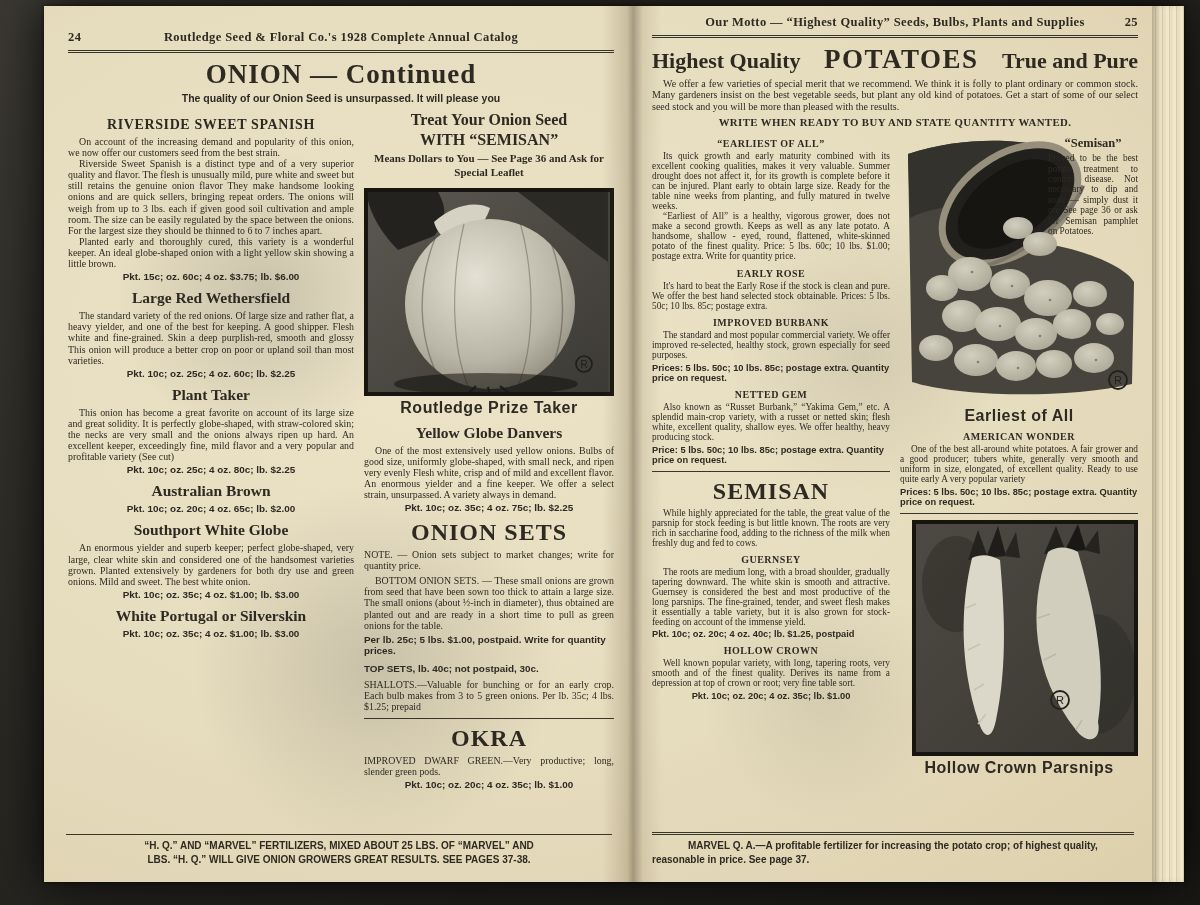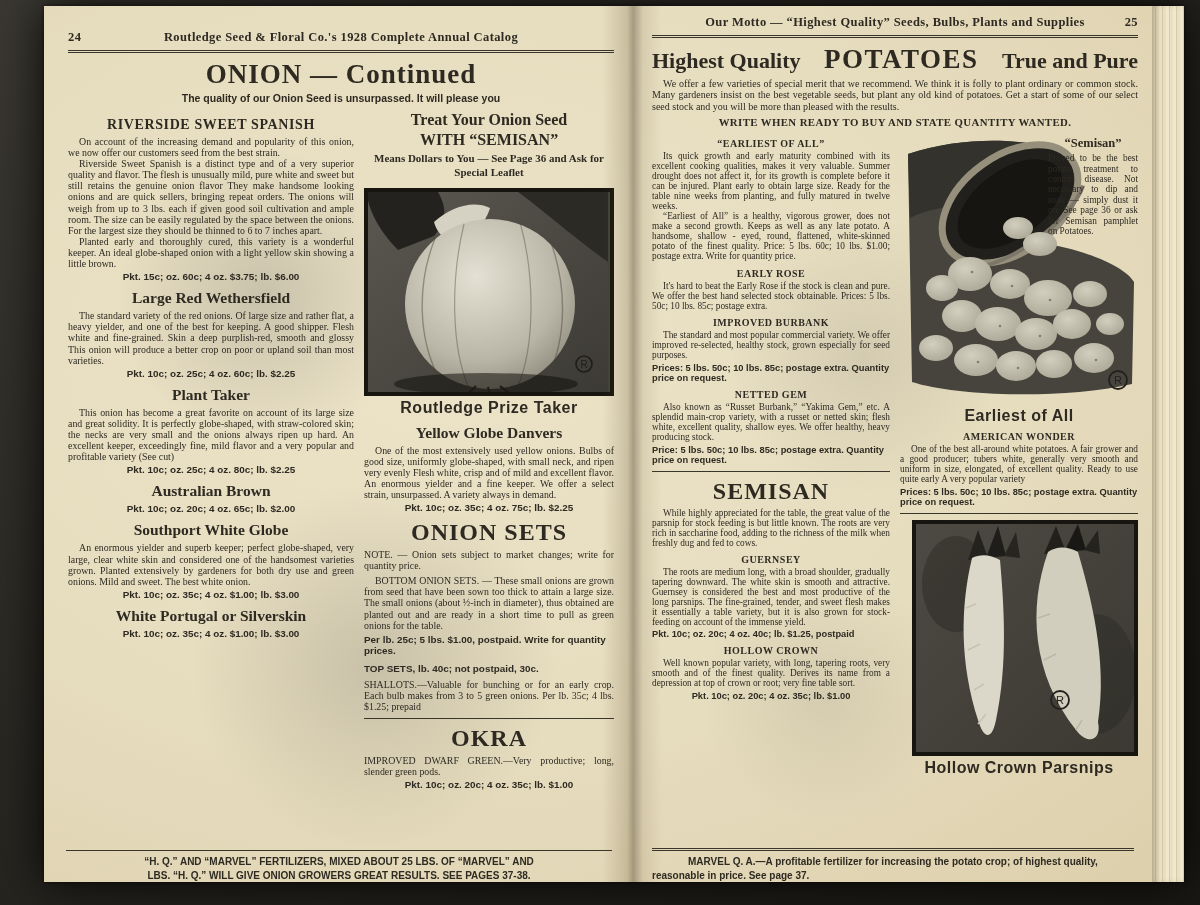--- a/index.html
+++ b/index.html
@@ -79,21 +79,21 @@
   .p25 .variety h3 { font-size:10px; letter-spacing:.5px; margin:6px 0 2px; }
 
   .potato-block { position:relative; height:272px; }
   .semisan-note { position:absolute; right:0; top:4px; width:90px; }
   .semisan-note h4 { text-align:center; font-size:12.5px; font-weight:bold; margin-bottom:2px; }
   .semisan-note p { font-size:9.3px; line-height:1.12; text-align:justify; }
 
   .parsnip-frame { width:226px; margin-left:auto; margin-top:6px; }
 
   .pg-footer {
-    position:absolute; bottom:0; left:22px; right:18px;
+    position:absolute; bottom:16px; left:22px; right:18px;
     font-family:"Liberation Sans",sans-serif; font-weight:bold; font-size:10px;
     padding-top:4px; line-height:1.35;
   }
   .pg-footer.left-pg { border-top:1.6px solid #3a352a; text-align:center; }
   .pg-footer.right-pg { border-top:3px double #3a352a; text-align:left; }
   .pg-footer.right-pg p { text-indent:36px; }
 </style>
 </head>
 <body>
 

